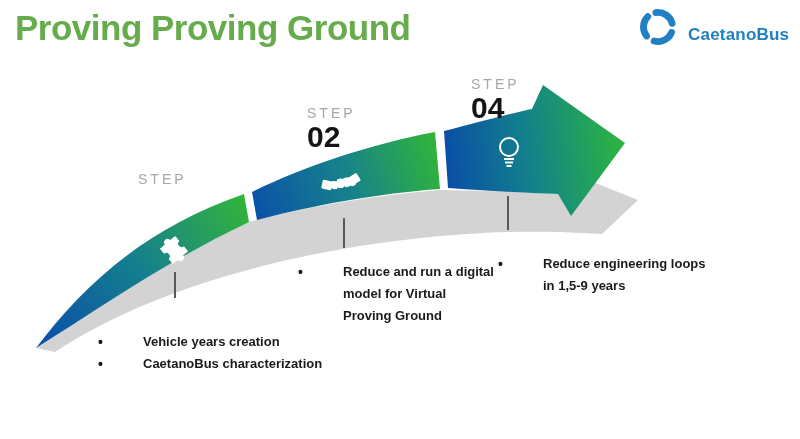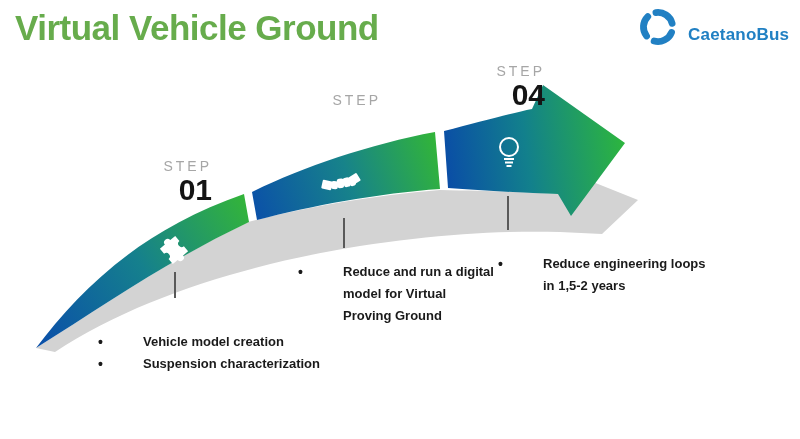--- a/index.html
+++ b/index.html
@@ -12,42 +12,42 @@
     position:absolute;left:15px;top:8px;margin:0;
     font-size:35px;font-weight:700;letter-spacing:-0.5px;
     color:#67ac4c;
   }
   .logo{position:absolute;left:632px;top:4px;display:flex;align-items:center;}
   .logo-text{
     font-size:17px;font-weight:700;color:#2180c3;margin-left:4px;margin-top:16px;
     letter-spacing:0.2px;
   }
   .art{position:absolute;left:0;top:0;}
-  .step-label{position:absolute;width:74px;text-align:right;}
+  .step-label{position:absolute;width:74px;text-align:left;margin-top:13px;}
   .step-word{font-size:14px;color:#a6a6a6;letter-spacing:3px;line-height:17px;}
   .step-num{font-size:30px;font-weight:700;color:#141414;line-height:30px;}
   .s1{left:138px;top:158px;}
   .s2{left:307px;top:92px;}
   .s3{left:471px;top:63px;}
   .blist{position:absolute;color:#1a1a1a;font-weight:700;font-size:13px;}
   .bitem{display:flex;line-height:22px;}
   .bullet{flex:none;width:45px;font-size:14px;}
   .l1{left:98px;top:331px;}
   .l1 .btext{width:230px;}
   .l2{left:298px;top:261px;}
   .l2 .btext{width:152px;}
   .l3{left:498px;top:253px;}
   .l3 .btext{width:176px;}
 </style>
 </head>
 <body>
 
 <div>
 
-  <h1 class="title">Virtual Vehicle Ground</h1>
+  <h1 class="title">Proving Proving Ground</h1>
 
   <div class="logo">
     <svg width="52" height="46" viewBox="-22 -22 44 44">
       <g fill="none" stroke="#2180c3" stroke-width="6.5" stroke-linecap="round">
         <path d="M 13.5 -3.5 A 14 14 0 0 0 -2 -13.8"></path>
         <path d="M 13.5 -3.5 A 14 14 0 0 0 -2 -13.8" transform="rotate(120)"></path>
         <path d="M 13.5 -3.5 A 14 14 0 0 0 -2 -13.8" transform="rotate(240)"></path>
       </g>
     </svg>
     <span class="logo-text">CaetanoBus</span>
@@ -126,48 +126,48 @@
     <g stroke="#ffffff" fill="none" stroke-width="2">
       <circle cx="509" cy="147" r="9"></circle>
       <line x1="504" y1="159" x2="514" y2="159"></line>
       <line x1="505" y1="162.5" x2="513" y2="162.5"></line>
       <line x1="506.5" y1="166" x2="511.5" y2="166"></line>
     </g>
   </svg>
 
   <div class="step-label s1">
     <div class="step-word">STEP</div>
-    <div class="step-num">01</div>
   </div>
   <div class="step-label s2">
     <div class="step-word">STEP</div>
+    <div class="step-num">02</div>
   </div>
   <div class="step-label s3">
     <div class="step-word">STEP</div>
     <div class="step-num">04</div>
   </div>
 
   <div class="blist l1">
     <div class="bitem">
       <span class="bullet">•</span>
-      <span class="btext">Vehicle model creation</span>
+      <span class="btext">Vehicle years creation</span>
     </div>
     <div class="bitem">
       <span class="bullet">•</span>
-      <span class="btext">Suspension characterization</span>
+      <span class="btext">CaetanoBus characterization</span>
     </div>
   </div>
 
   <div class="blist l2">
     <div class="bitem">
       <span class="bullet">•</span>
       <span class="btext">Reduce and run a digital model for Virtual Proving Ground</span>
     </div>
   </div>
 
   <div class="blist l3">
     <div class="bitem">
       <span class="bullet">•</span>
-      <span class="btext">Reduce engineering loops in 1,5-2 years</span>
+      <span class="btext">Reduce engineering loops in 1,5-9 years</span>
     </div>
   </div>
 
 </div>
 
 </body></html>

